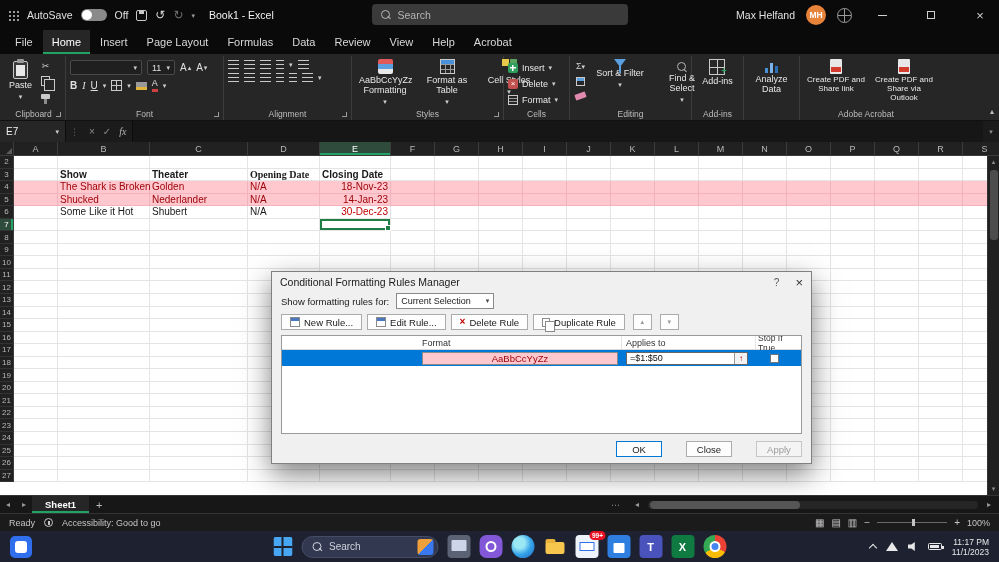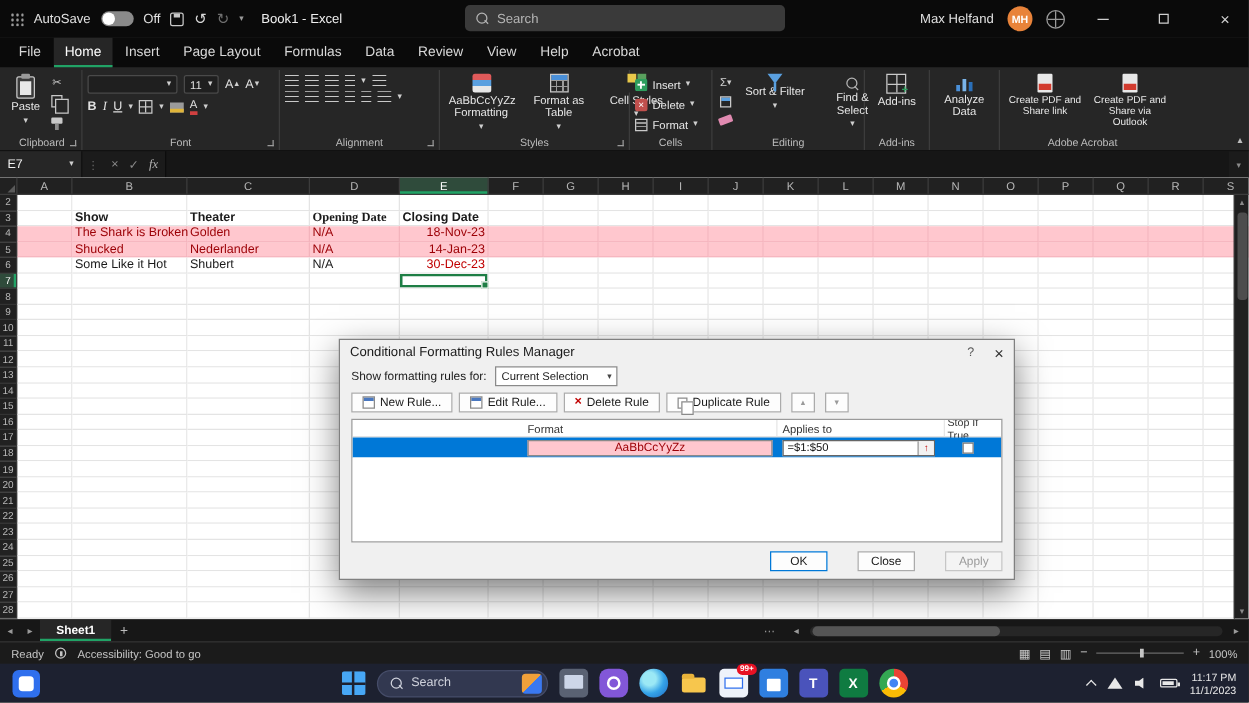--- a/index.html
+++ b/index.html
@@ -1109,42 +1109,20 @@
           <div class="gcell" style="width: 44px;"></div>
           <div class="gcell" style="width: 44px;"></div>
           <div class="gcell" style="width: 44px;"></div>
           <div class="gcell" style="width: 44px;"></div>
           <div class="gcell" style="width: 44px;"></div>
           <div class="gcell" style="width: 44px;"></div>
           <div class="gcell" style="width: 44px;"></div>
           <div class="gcell" style="width: 44px;"></div>
           <div class="gcell" style="width: 44px;"></div>
         </div>
-        <div class="grow">
-          <div class="rowhdr">28</div>
-          <div class="gcell" style="width: 44px;"></div>
-          <div class="gcell" style="width: 92px;"></div>
-          <div class="gcell" style="width: 98px;"></div>
-          <div class="gcell" style="width: 72px;"></div>
-          <div class="gcell" style="width: 71px;"></div>
-          <div class="gcell" style="width: 44px;"></div>
-          <div class="gcell" style="width: 44px;"></div>
-          <div class="gcell" style="width: 44px;"></div>
-          <div class="gcell" style="width: 44px;"></div>
-          <div class="gcell" style="width: 44px;"></div>
-          <div class="gcell" style="width: 44px;"></div>
-          <div class="gcell" style="width: 44px;"></div>
-          <div class="gcell" style="width: 44px;"></div>
-          <div class="gcell" style="width: 44px;"></div>
-          <div class="gcell" style="width: 44px;"></div>
-          <div class="gcell" style="width: 44px;"></div>
-          <div class="gcell" style="width: 44px;"></div>
-          <div class="gcell" style="width: 44px;"></div>
-          <div class="gcell" style="width: 44px;"></div>
-        </div>
       </div>
     <div class="vscroll">
       <span class="varrow">▴</span>
       <span class="vthumb"></span>
       <span class="varrow bottom">▾</span>
     </div>
 
     <div class="dlg">
       <div class="dlg-title">
         <span class="dlg-title-text">Conditional Formatting Rules Manager</span>

